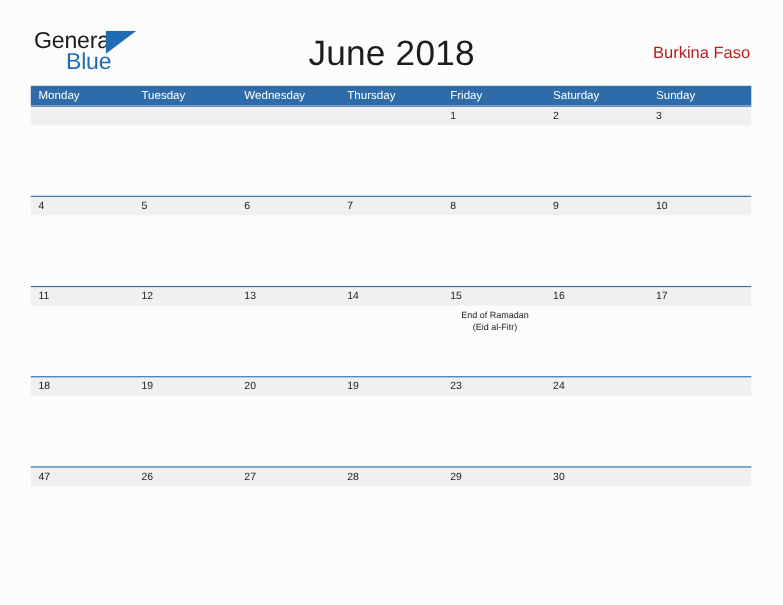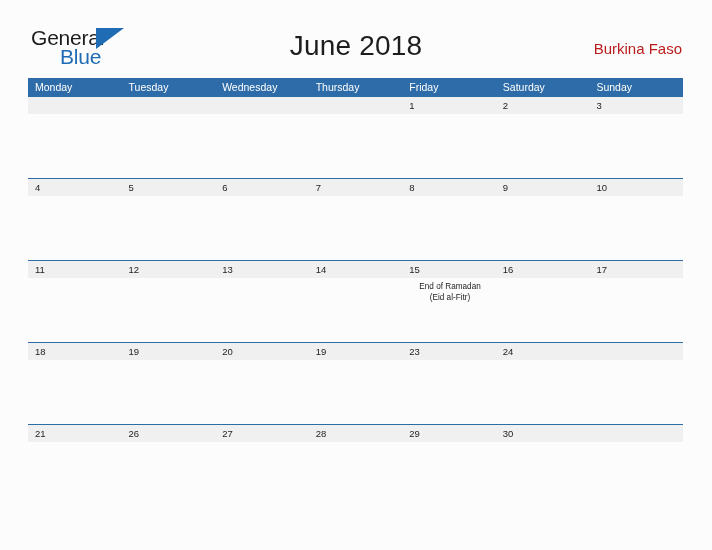--- a/index.html
+++ b/index.html
@@ -64,21 +64,21 @@
     width: 28px;
     height: 21px;
   }
 
   .cal-title {
     position: absolute;
     left: 0;
     top: 30px;
     width: 712px;
     text-align: center;
-    font-size: 28px;
+    font-size: 32px;
     font-weight: 400;
     color: #1d1d1d;
     letter-spacing: 0.2px;
     font-family: "Liberation Sans", sans-serif;
   }
 
   .country {
     position: absolute;
     right: 30px;
     top: 40px;
@@ -281,21 +281,21 @@
         <div class="body-cell"></div>
         <div class="body-cell"></div>
         <div class="body-cell"></div>
         <div class="body-cell"></div>
         <div class="body-cell"></div>
       </div>
     </div>
 
     <div class="week">
       <div class="date-strip">
-        <div class="date-cell">21</div>
+        <div class="date-cell">47</div>
         <div class="date-cell">26</div>
         <div class="date-cell">27</div>
         <div class="date-cell">28</div>
         <div class="date-cell">29</div>
         <div class="date-cell">30</div>
         <div class="date-cell"></div>
       </div>
       <div class="body-strip">
         <div class="body-cell"></div>
         <div class="body-cell"></div>

